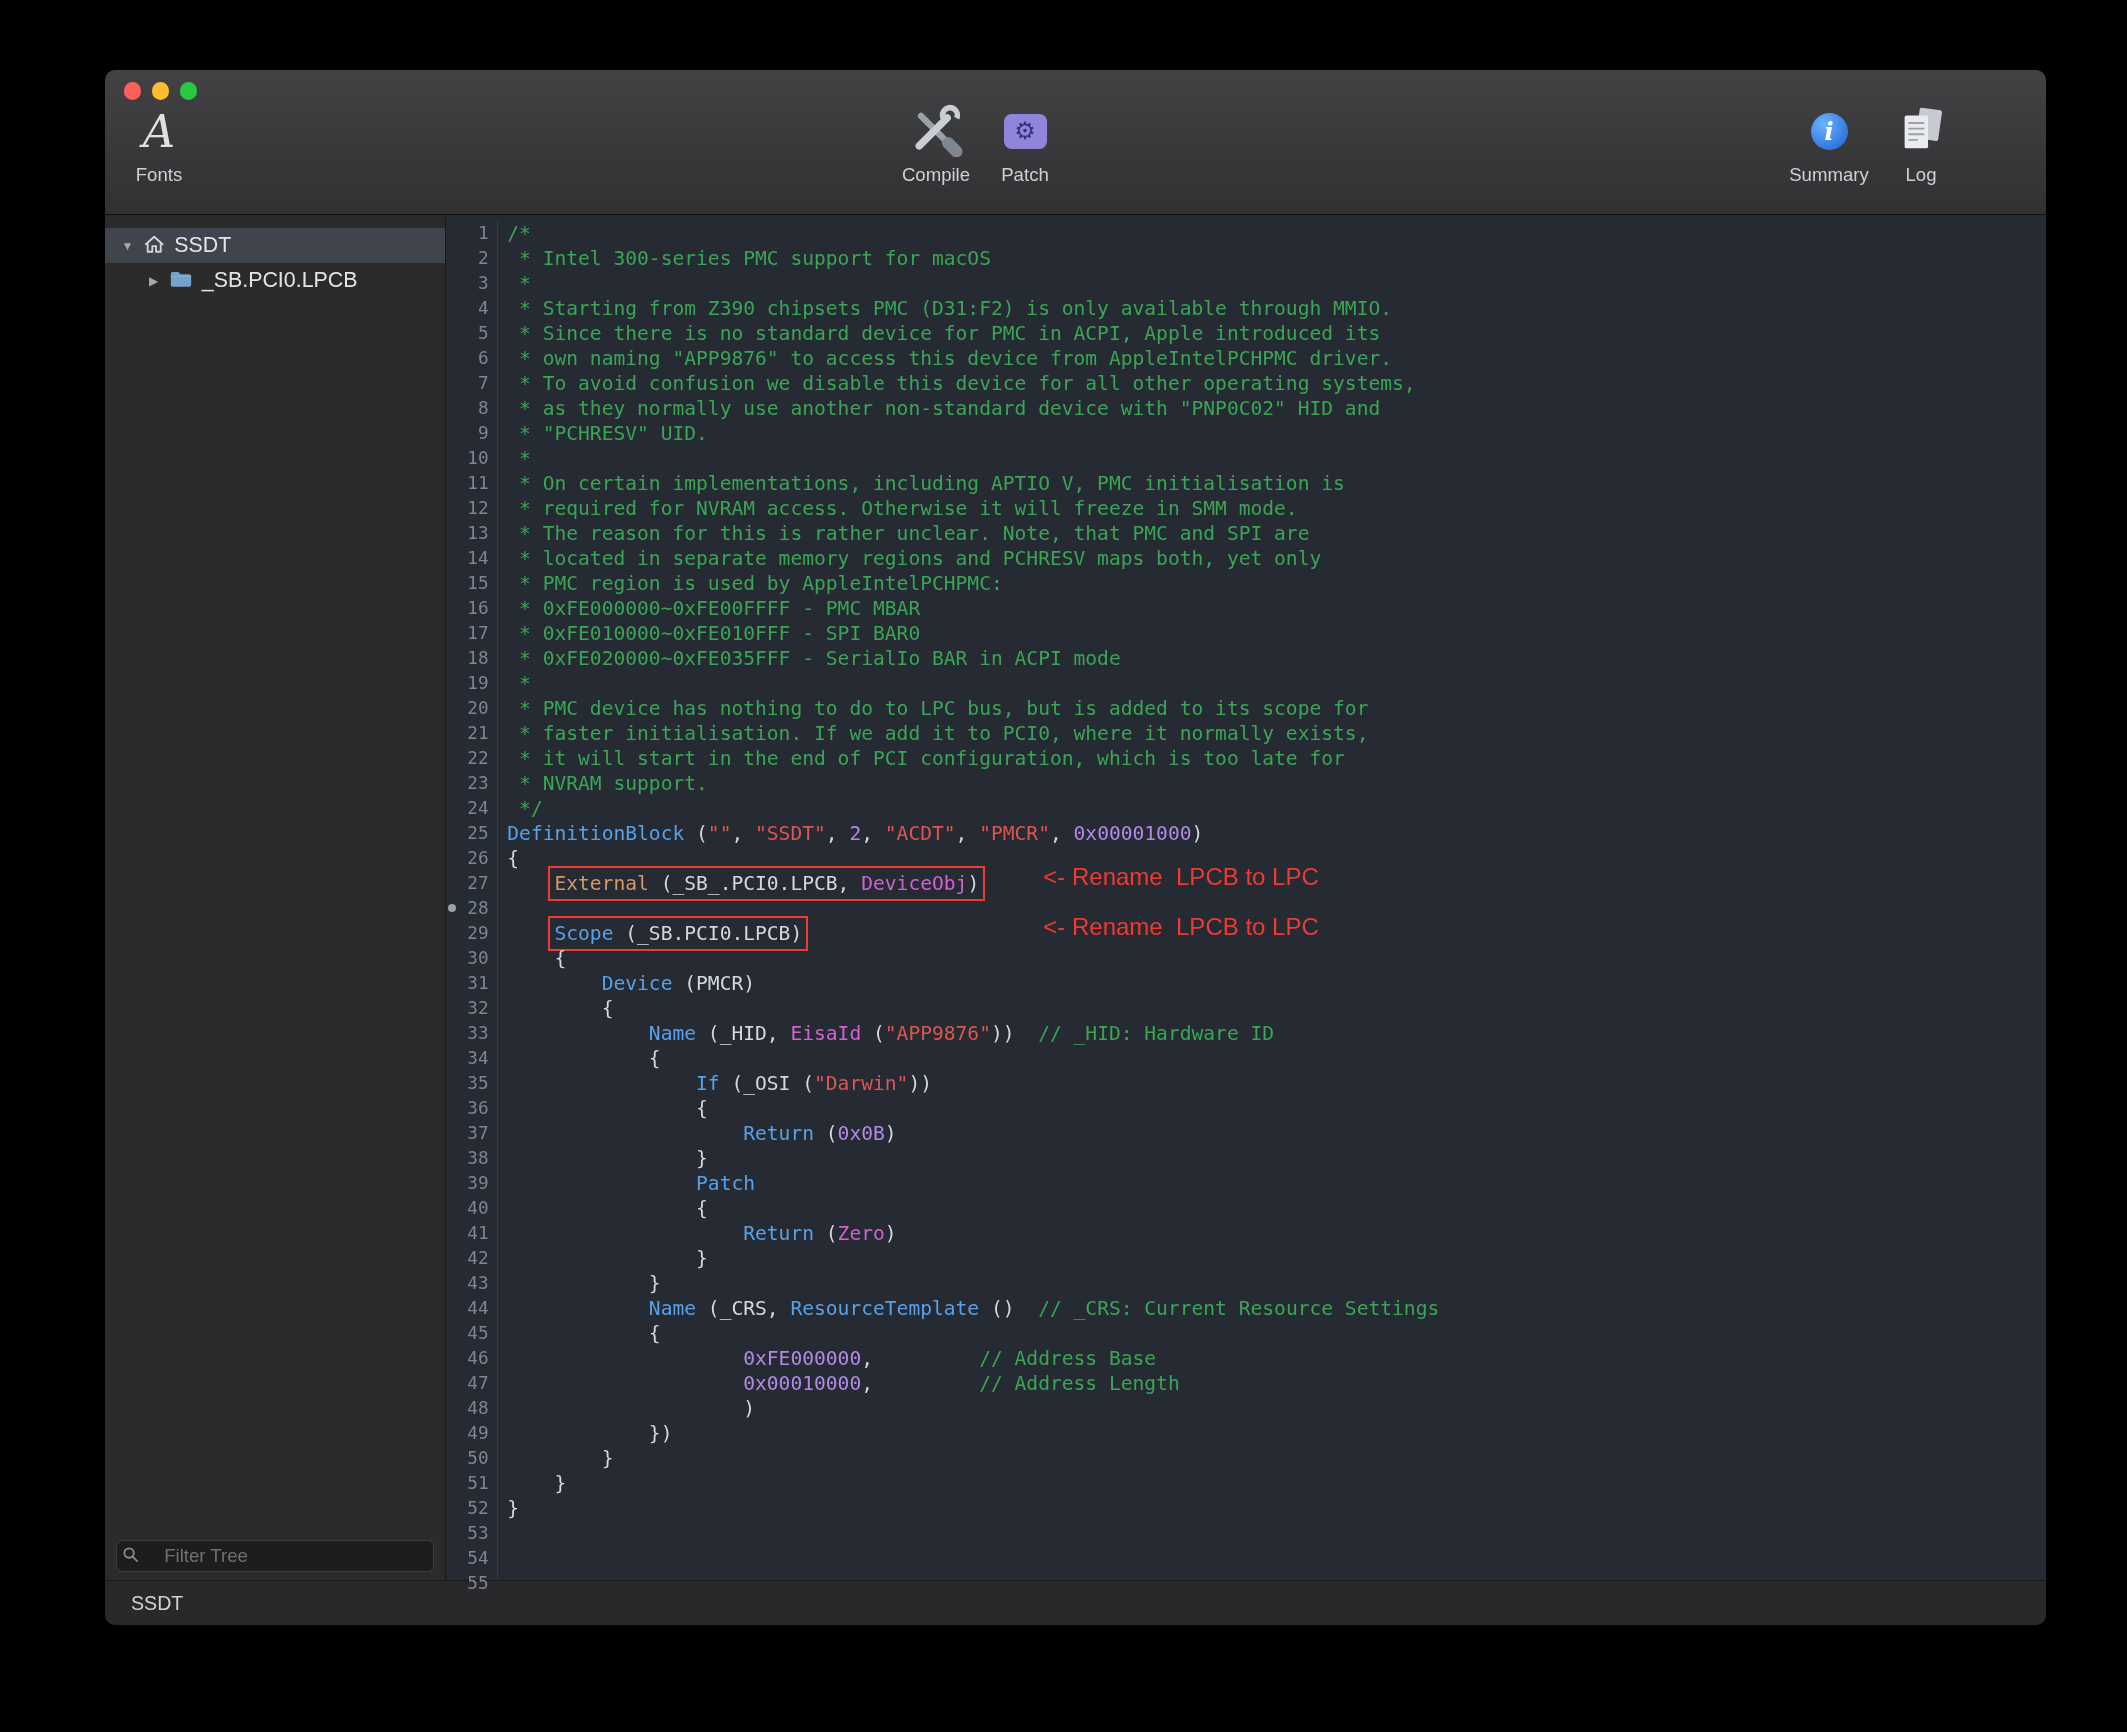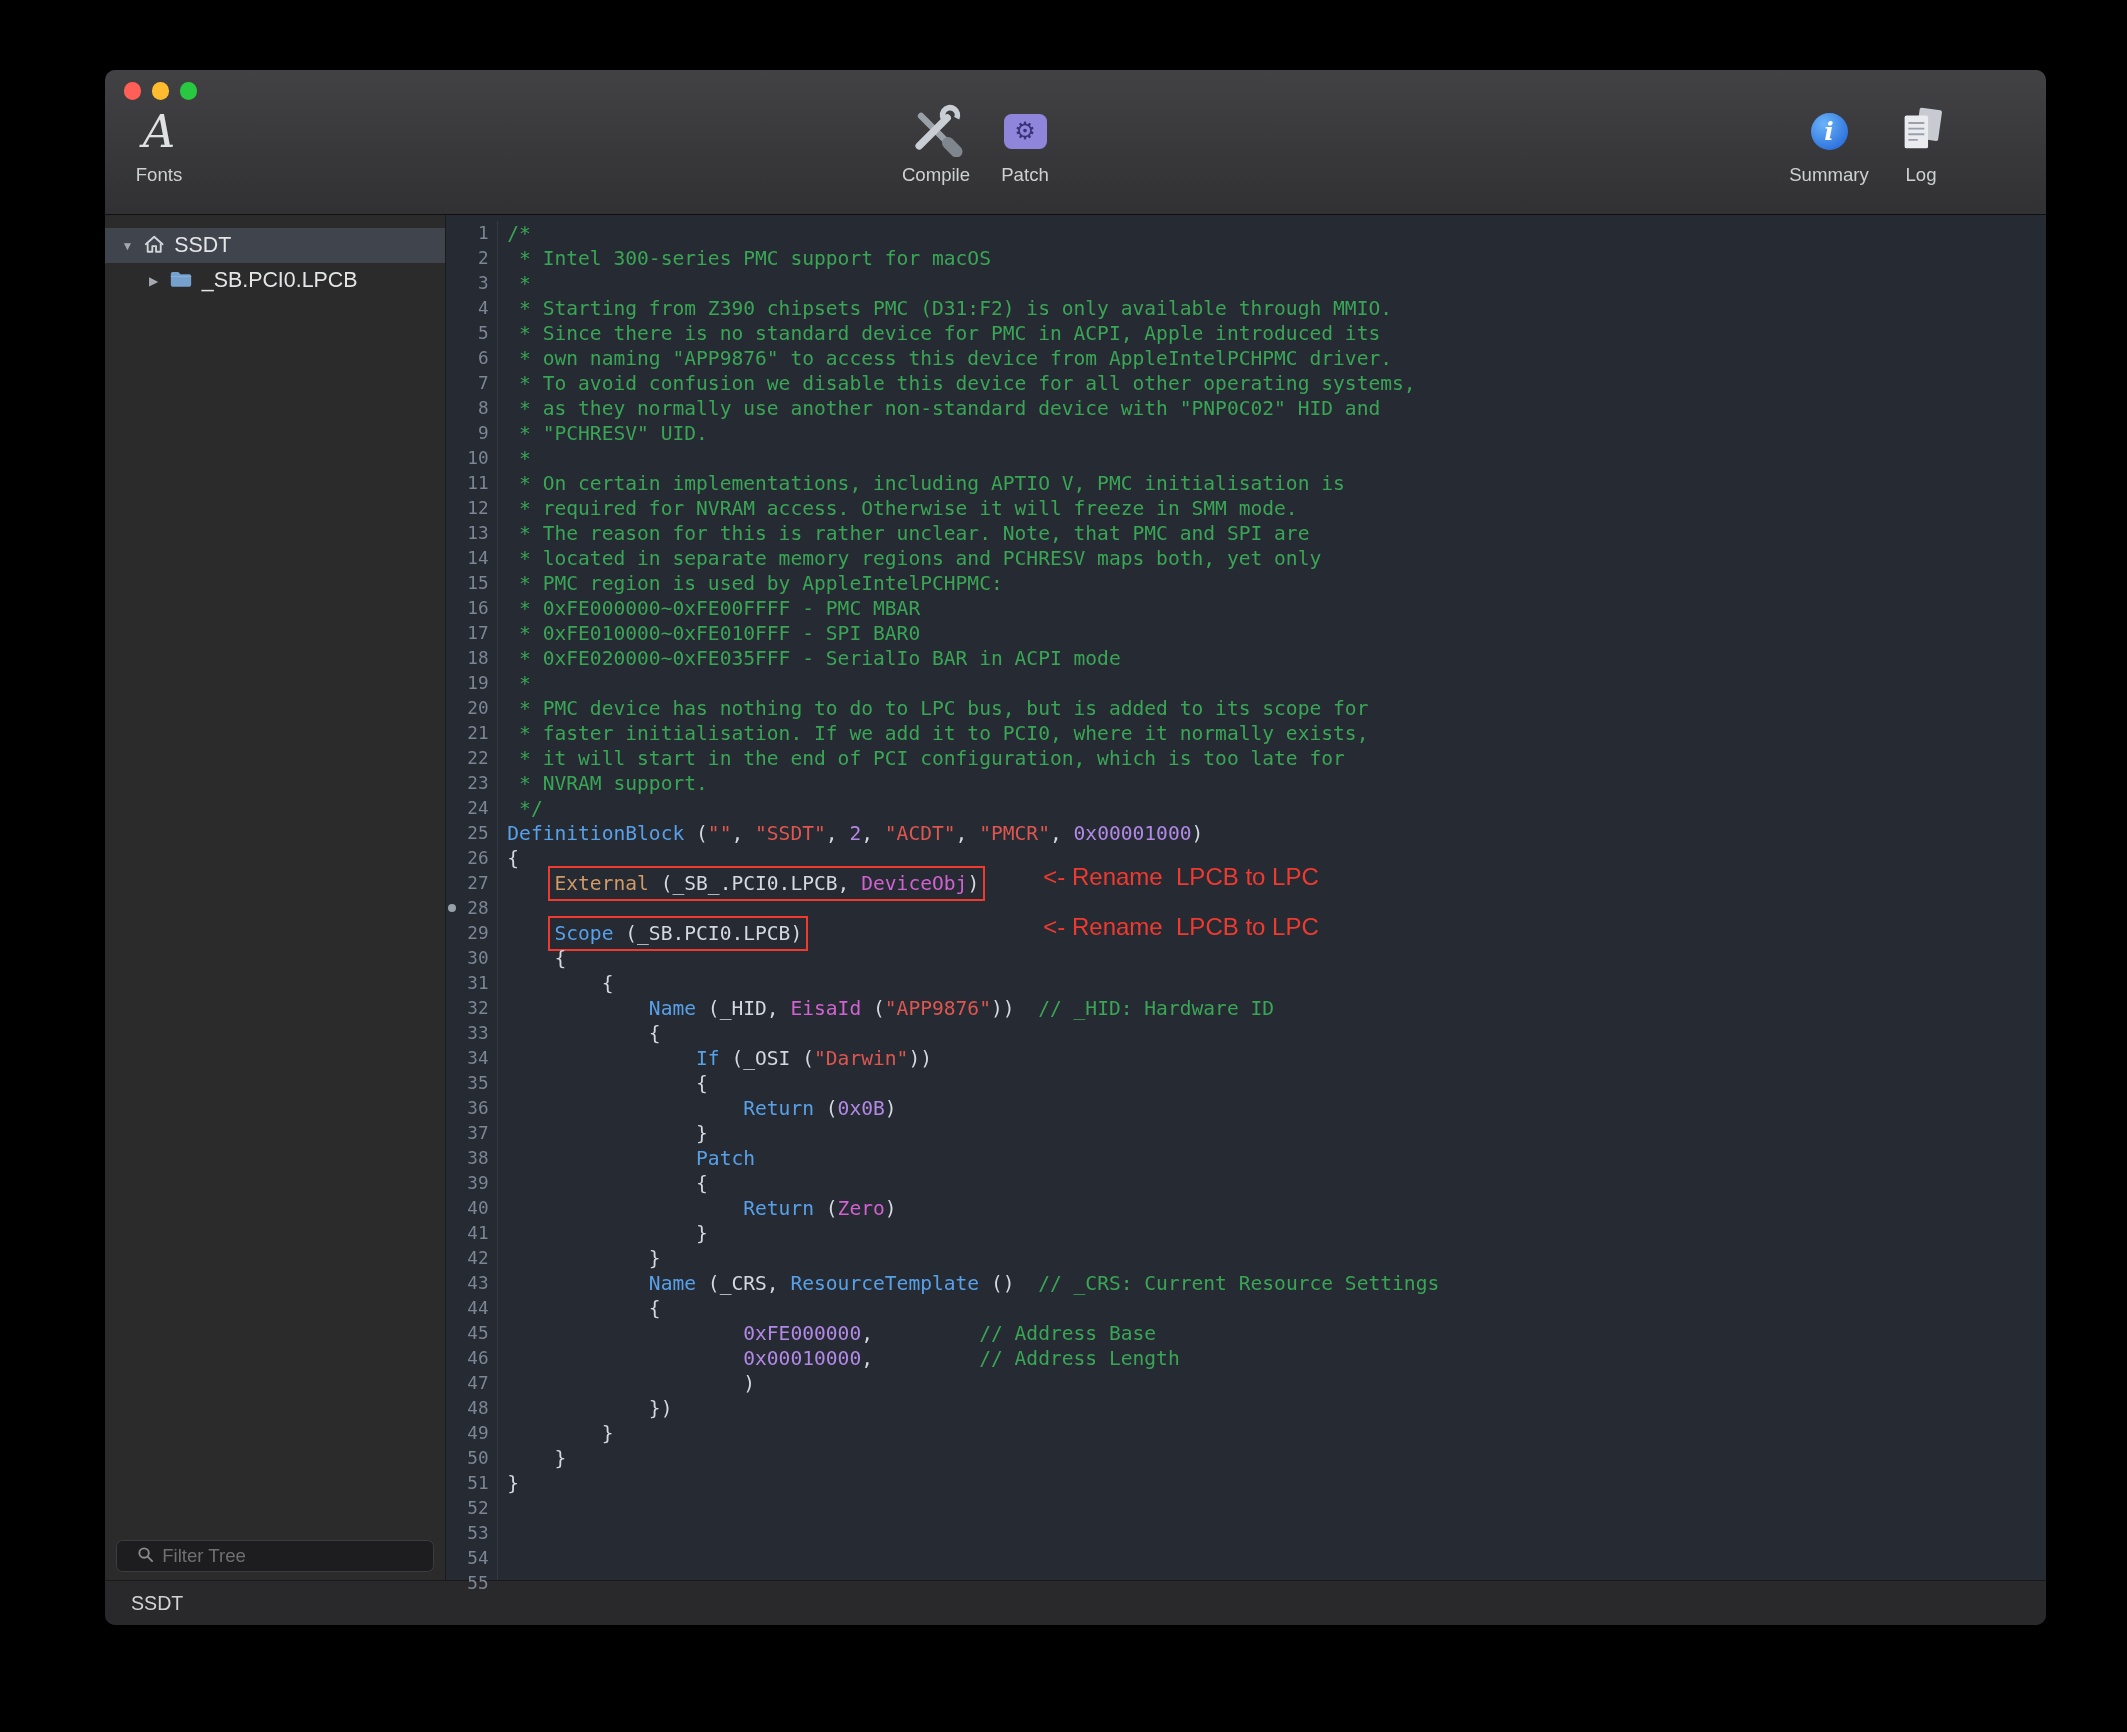--- a/index.html
+++ b/index.html
@@ -34,21 +34,21 @@
 
   .sidebar { width:341px; flex:0 0 auto; background:#2b2b2c; border-right:0.9px solid #1b1b1c;
     position:relative; padding-top:13px; }
   .tree-row { height:35px; display:flex; align-items:center; gap:8.4px; padding-left:15px; }
   .tree-row.selected { background:#3f444d; }
   .tree-row.child { padding-left:41px; }
   .disclosure { width:15px; font-size:12px; color:#a6aab0; text-align:center; }
   .tree-label { font-size:21.4px; color:#e4e5e7; }
   .filter-field { position:absolute; left:11.2px; right:11.2px; bottom:8.4px; height:32px;
     background:#1d1d1f; border:0.9px solid #3d3d40; border-radius:6.5px;
-    display:flex; align-items:center; gap:8px; padding:0 20px; }
+    display:flex; align-items:center; gap:25px; padding:0 5px; }
   .filter-input { flex:1; background:transparent; border:none; outline:none; font-size:18.6px;
     color:#cfcfcf; font-family:"Liberation Sans",sans-serif; }
   .filter-input::placeholder { color:#707073; }
 
   .editor { flex:1; display:flex; min-width:0; background:#252a33; padding-top:5.6px; }
   .gutter { width:52px; flex:0 0 auto; border-right:0.9px solid #333a46; }
   .ln { height:25px; line-height:25px; text-align:right; padding-right:8.4px;
     font-family:"DejaVu Sans Mono",monospace; font-size:17.7px; color:#7d8694; position:relative; }
   .marker-dot { position:absolute; left:1.9px; top:8.4px; width:8.4px; height:8.4px; border-radius:50%; background:#99a0aa; }
   .code { flex:1; padding-left:9.3px; font-family:"DejaVu Sans Mono",monospace; font-size:19.6px; min-width:0; }
@@ -264,20 +264,21 @@
           <div class="code-line"><span class="tk-c"> * faster initialisation. If we add it to PCI0, where it normally exists,</span></div>
           <div class="code-line"><span class="tk-c"> * it will start in the end of PCI configuration, which is too late for</span></div>
           <div class="code-line"><span class="tk-c"> * NVRAM support.</span></div>
           <div class="code-line"><span class="tk-c"> */</span></div>
           <div class="code-line"><span class="tk-k">DefinitionBlock</span><span class="tk-p"> (</span><span class="tk-s">""</span><span class="tk-p">, </span><span class="tk-s">"SSDT"</span><span class="tk-p">, </span><span class="tk-n">2</span><span class="tk-p">, </span><span class="tk-s">"ACDT"</span><span class="tk-p">, </span><span class="tk-s">"PMCR"</span><span class="tk-p">, </span><span class="tk-n">0x00001000</span><span class="tk-p">)</span></div>
           <div class="code-line"><span class="tk-p">{</span></div>
           <div class="code-line"><span class="tk-p">    </span><span class="annot-box"><span class="tk-o">External</span><span class="tk-p"> (_SB_.PCI0.LPCB, </span><span class="tk-m">DeviceObj</span><span class="tk-p">)</span></span><span class="annot-note">&lt;- Rename  LPCB to LPC</span></div>
           <div class="code-line"></div>
           <div class="code-line"><span class="tk-p">    </span><span class="annot-box"><span class="tk-k">Scope</span><span class="tk-p"> (_SB.PCI0.LPCB)</span></span><span class="annot-note">&lt;- Rename  LPCB to LPC</span></div>
           <div class="code-line"><span class="tk-p">    {</span></div>
+          <div class="code-line"><span class="tk-p">        </span><span class="tk-k">Device</span><span class="tk-p"> (PMCR)</span></div>
           <div class="code-line"><span class="tk-p">        {</span></div>
           <div class="code-line"><span class="tk-p">            </span><span class="tk-k">Name</span><span class="tk-p"> (_HID, </span><span class="tk-m">EisaId</span><span class="tk-p"> (</span><span class="tk-s">"APP9876"</span><span class="tk-p">))  </span><span class="tk-c">// _HID: Hardware ID</span></div>
           <div class="code-line"><span class="tk-p">            {</span></div>
           <div class="code-line"><span class="tk-p">                </span><span class="tk-k">If</span><span class="tk-p"> (_OSI (</span><span class="tk-s">"Darwin"</span><span class="tk-p">))</span></div>
           <div class="code-line"><span class="tk-p">                {</span></div>
           <div class="code-line"><span class="tk-p">                    </span><span class="tk-k">Return</span><span class="tk-p"> (</span><span class="tk-n">0x0B</span><span class="tk-p">)</span></div>
           <div class="code-line"><span class="tk-p">                }</span></div>
           <div class="code-line"><span class="tk-p">                </span><span class="tk-k">Patch</span></div>
           <div class="code-line"><span class="tk-p">                {</span></div>
           <div class="code-line"><span class="tk-p">                    </span><span class="tk-k">Return</span><span class="tk-p"> (</span><span class="tk-m">Zero</span><span class="tk-p">)</span></div>

